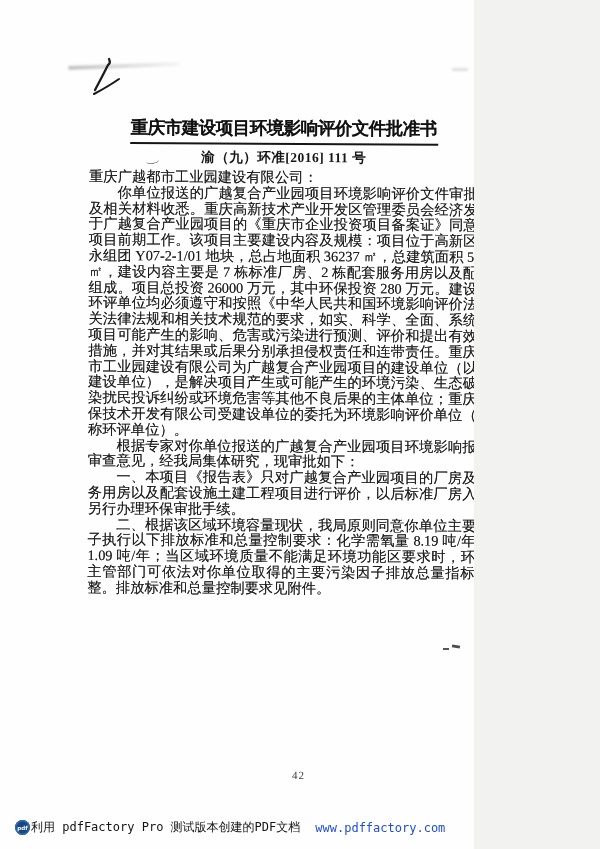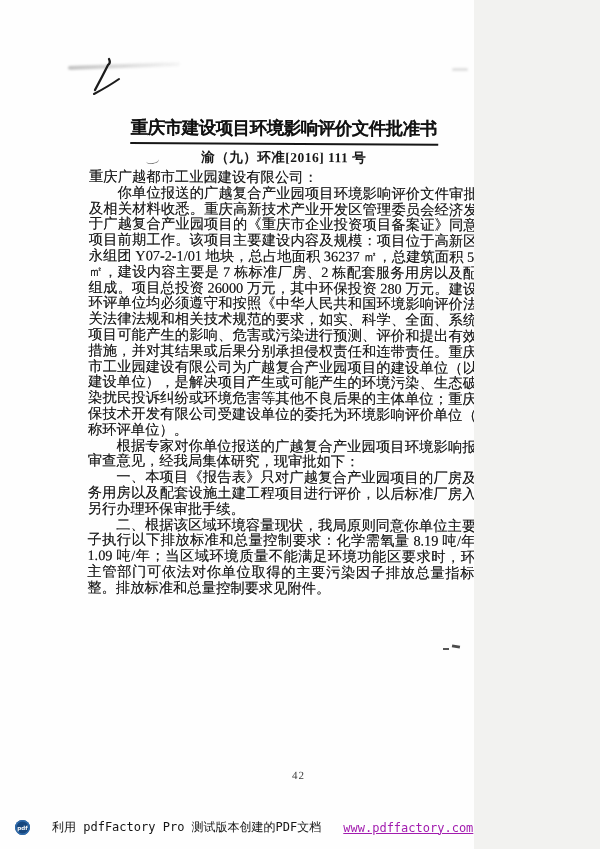--- a/index.html
+++ b/index.html
@@ -70,36 +70,36 @@
     position:absolute;left:146px;top:157px;width:13px;height:6px;
     border-bottom:1.6px solid rgba(20,20,20,.6);
     border-radius:50%;
     transform:rotate(-10deg);
   }
   .dash-a{position:absolute;left:443px;top:648px;width:6px;height:2.4px;background:rgba(30,30,30,.75);}
   .dash-b{position:absolute;left:452px;top:645px;width:8px;height:2.6px;background:rgba(30,30,30,.8);transform:rotate(9deg);}
   
   .footer{
     position:absolute;left:15px;top:819px;
-    display:flex;align-items:center;gap:22px;
+    display:flex;align-items:center;gap:1px;
     font-family:"DejaVu Sans Mono","Liberation Mono",monospace;
     font-size:12px;
   }
   .pdf-icon{
     width:15px;height:15px;border-radius:50%;
     background:#17477e;
     color:#ffffff;
     display:flex;align-items:center;justify-content:center;
     font-size:5.5px;font-weight:bold;
     font-family:"DejaVu Sans","Liberation Sans",sans-serif;
     box-shadow:inset 0 0 0 1.5px #2f6bab;
     flex:0 0 auto;
   }
   .footer-text{color:#141414;white-space:nowrap;}
-  .footer-link{color:#a21caf;text-decoration:underline;white-space:nowrap;cursor:pointer;}
+  .footer-link{color:#1d4ed8;white-space:nowrap;cursor:pointer;margin-left:14px;}
 </style>
 </head>
 <body>
 
 <div class="page">
 
   <svg class="hw-mark" width="50" height="55" viewBox="0 0 50 55" aria-hidden="true">
     <path d="M 24 9 Q 26 13 23 15 Q 18 25 10 40" fill="none" stroke="#1c1c1c" stroke-width="2.3" stroke-linecap="round"></path>
     <path d="M 34 29 Q 24 36 9 44" fill="none" stroke="#1c1c1c" stroke-width="2.1" stroke-linecap="round"></path>
   </svg>

